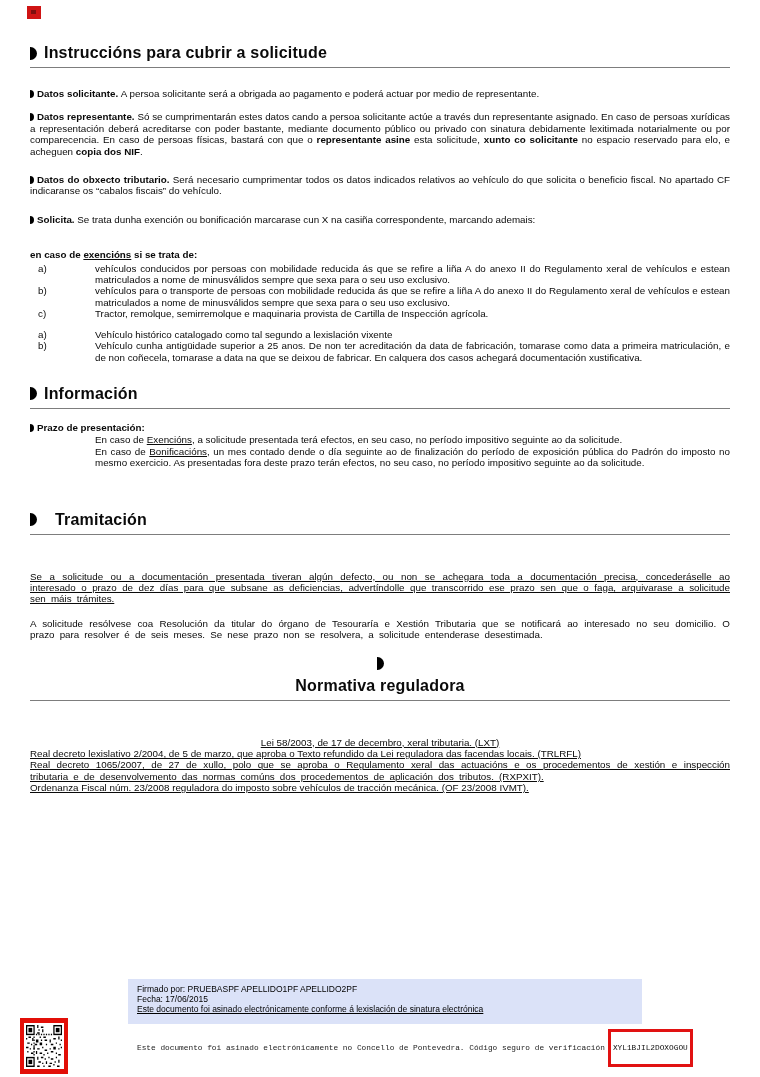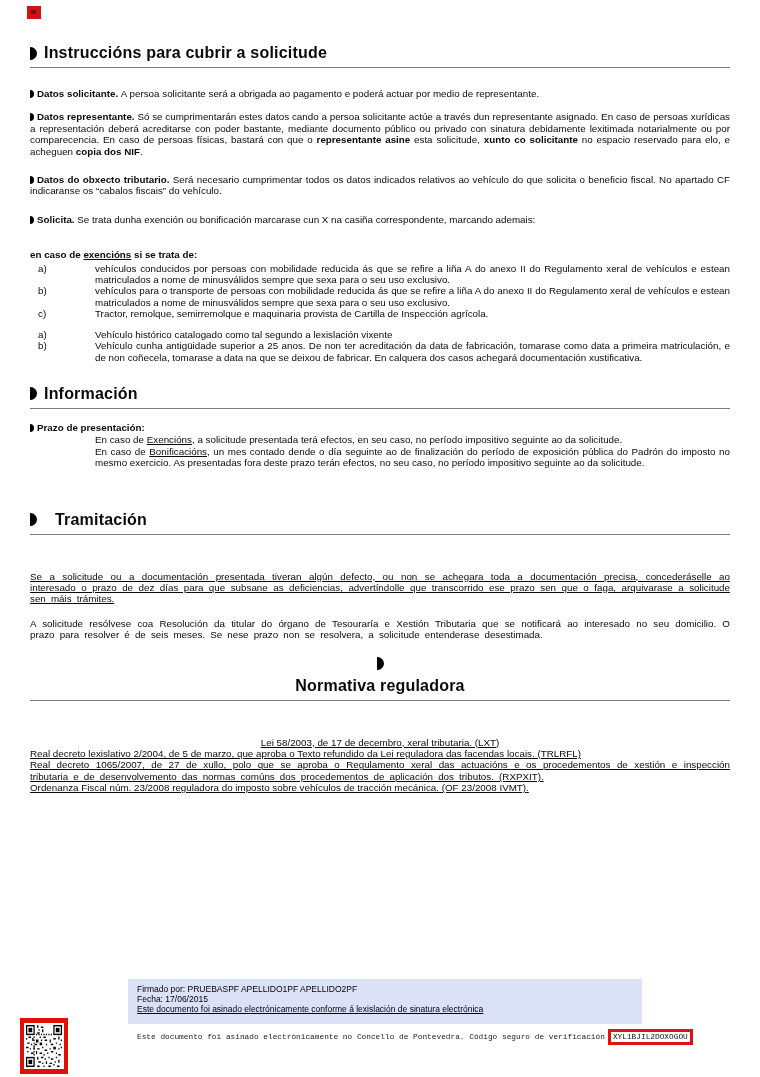--- a/index.html
+++ b/index.html
@@ -29,21 +29,21 @@
   .m9{margin-top:9px;} .m22{margin-top:22px;} .m13{margin-top:13px;}
   .m42{margin-top:42px;gap:18px;} .m18{margin-top:36px;text-decoration:underline;} .m16{margin-top:16px;flex-direction:column;}
   
   .sig-box{position:absolute;left:128px;top:979px;width:514px;height:45px;
            background:#dbe2f8;box-sizing:border-box;padding:5px 0 0 9px;
            font-size:8.5px;line-height:10px;color:#000;}
   .sig-underline{text-decoration:underline;}
   
   .footer-line{position:absolute;left:116px;top:1029px;display:flex;align-items:center;gap:3px;
                font-family:"Liberation Mono",monospace;font-size:7.8px;color:#222;white-space:nowrap;margin-left:21px;}
-  .code-box{border:3px solid #e11212;background:#fff;padding:1px 2px;color:#111;}
+  .code-box{border:3px solid #e11212;background:#fff;padding:12px 2px;color:#111;}
   
   .qr-frame{position:absolute;left:20px;top:1018px;width:48px;height:56px;background:#e20f08;
             display:flex;align-items:center;justify-content:center;}
   .qr-inner{width:40px;height:46px;background:#fff;display:flex;align-items:center;justify-content:center;}
   
   .stamp{position:absolute;left:27px;top:6px;width:14px;height:13px;background:#cf1414;}
   .stamp::after{content:"";position:absolute;left:4px;top:4px;width:5px;height:4px;background:#7e0d0d;}
 </style>
 </head>
 <body>

